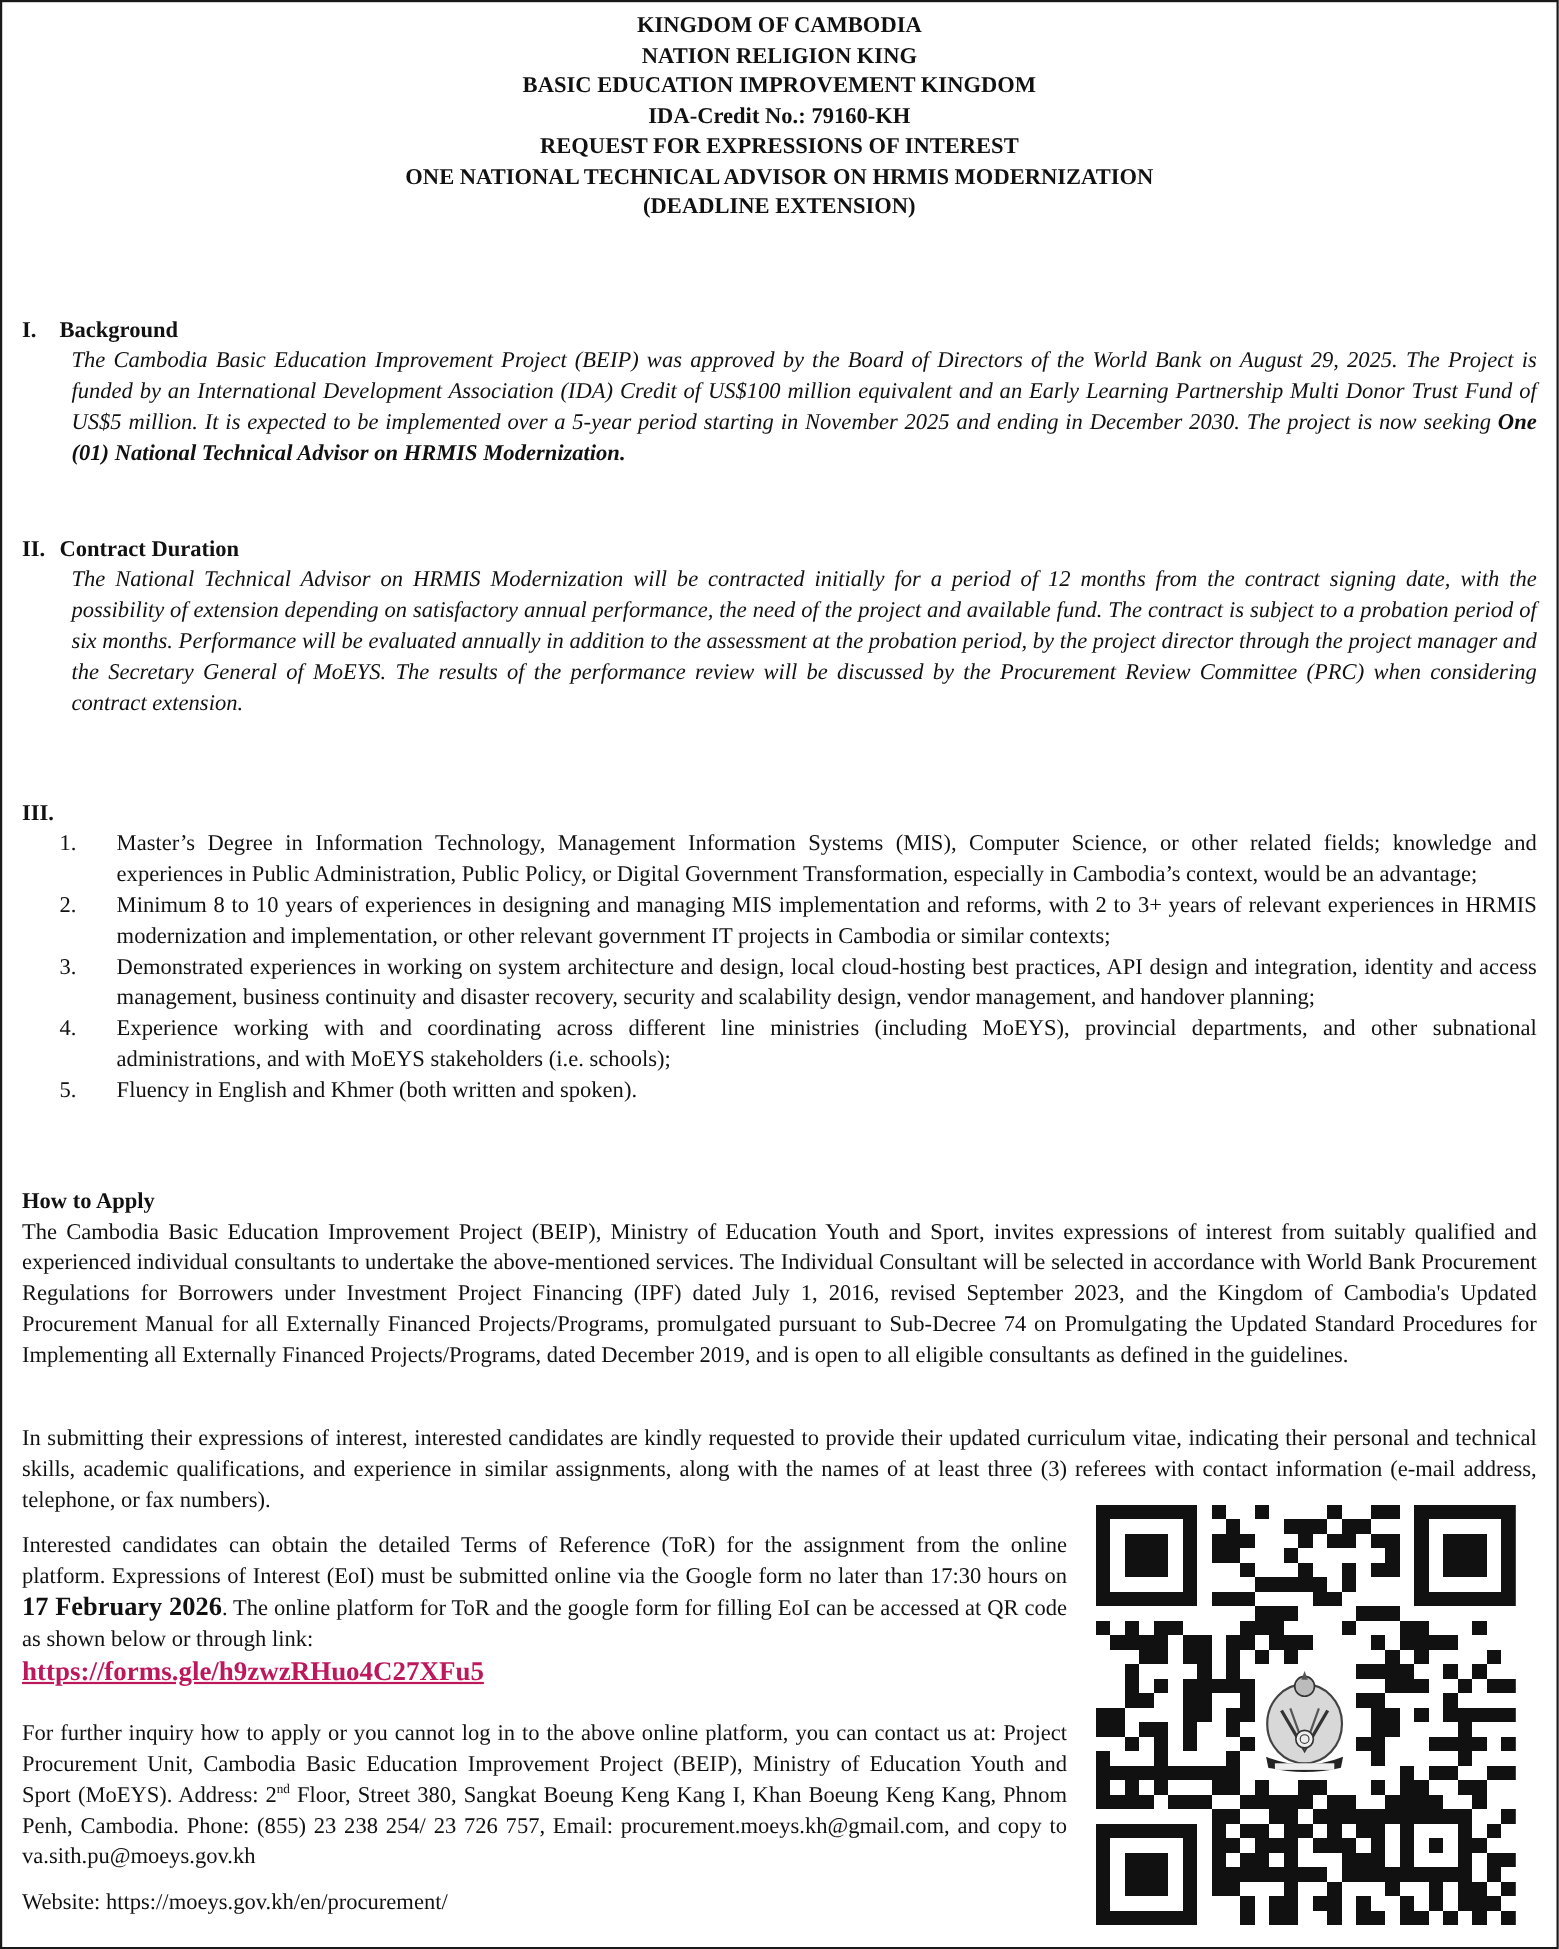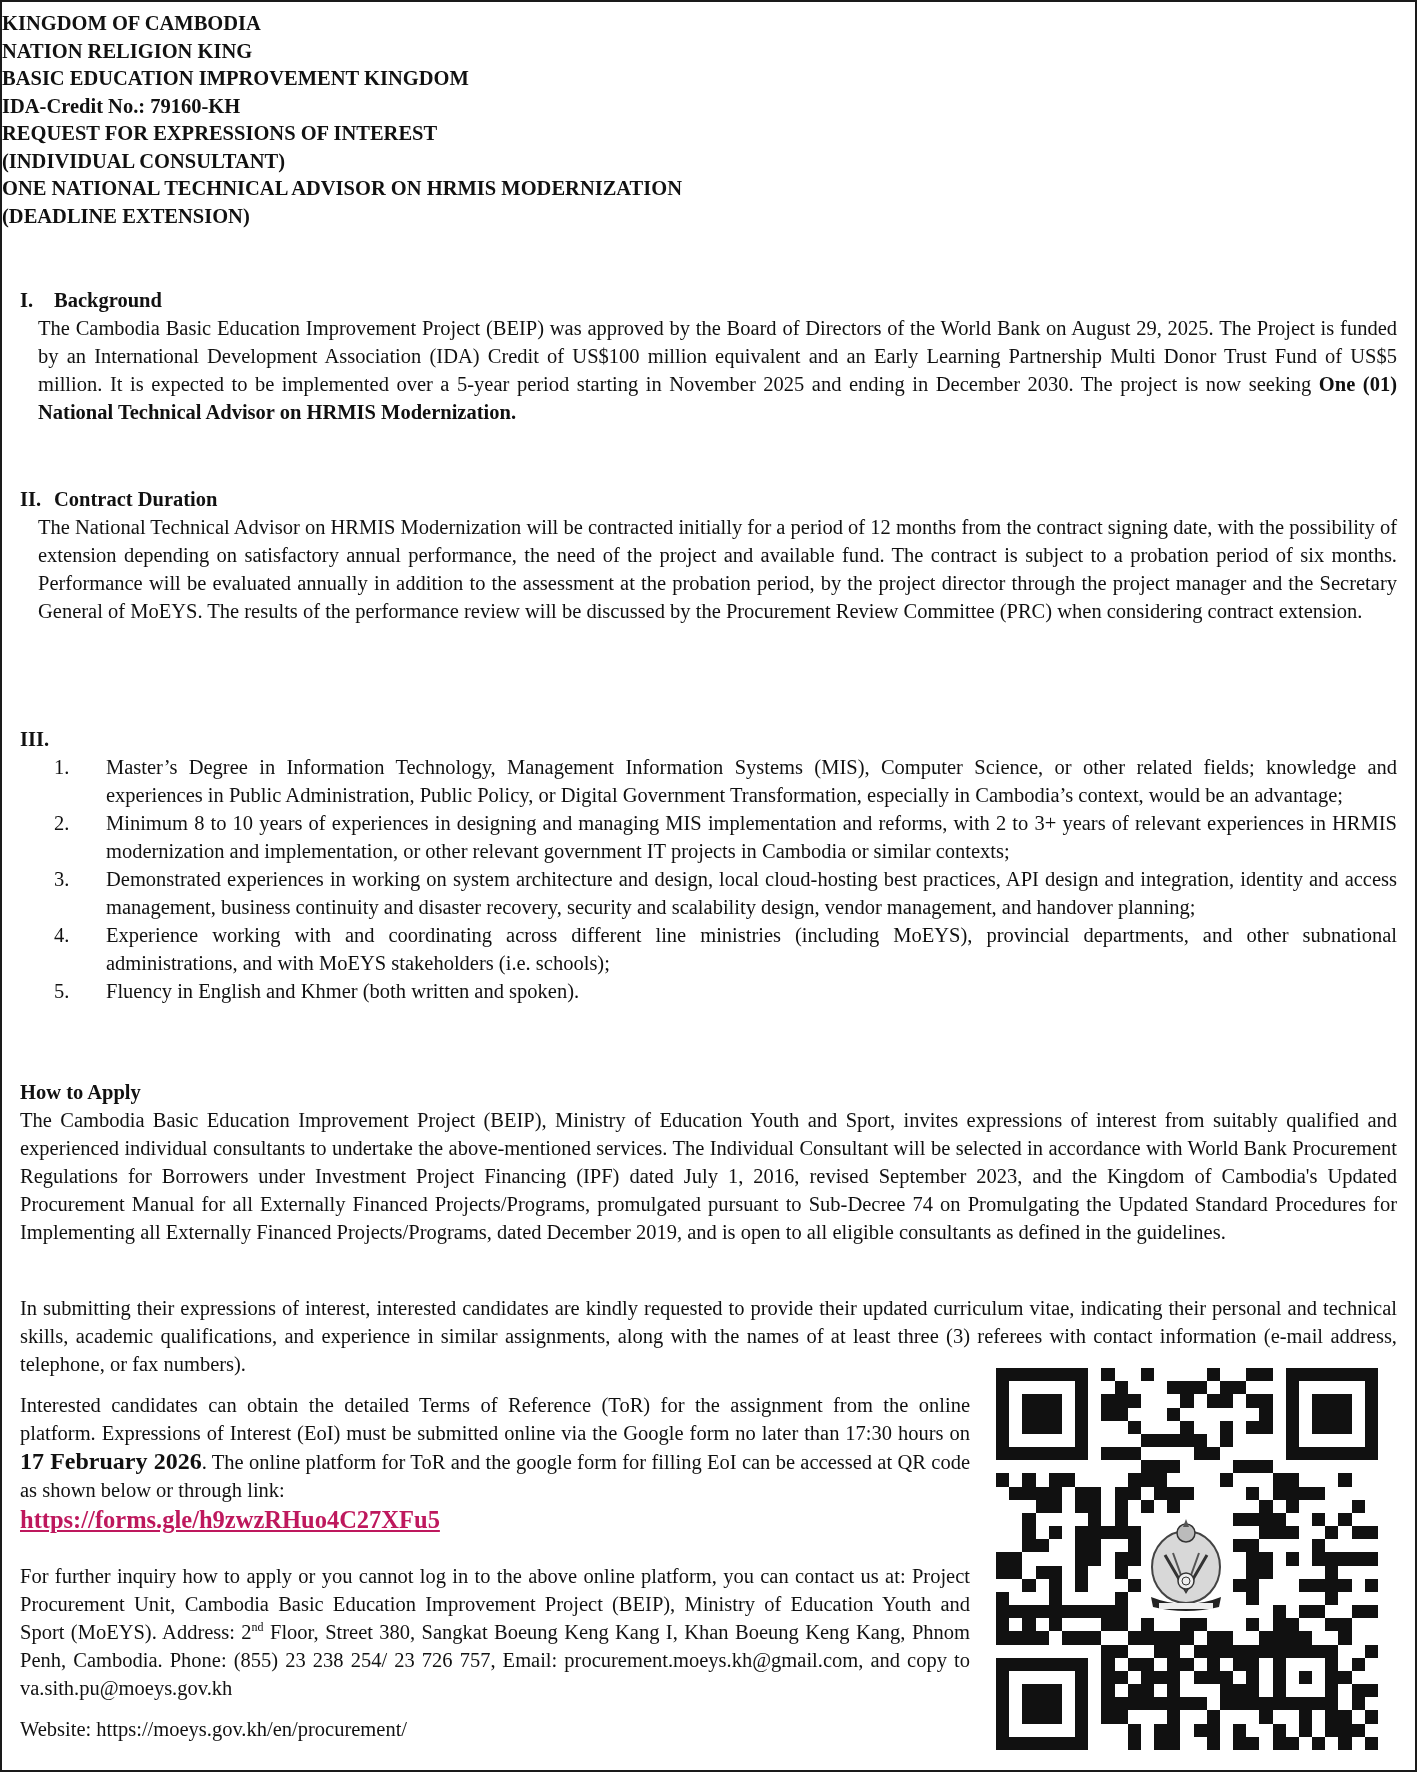--- a/index.html
+++ b/index.html
@@ -8,31 +8,32 @@
     position: relative;
     width: 1413px; height: 1768px;
     border: 2px solid #1a1a1a;
     background: #ffffff;
     font-family: "Liberation Serif", "DejaVu Serif", serif;
     color: #111111;
     font-size: 20.5px;
     line-height: 28px;
   }
   .header {
+    text-align: center;
     font-weight: bold;
     font-size: 20.5px;
     line-height: 27.5px;
     padding-top: 8px;
   }
   .header div { margin: 0; }
   .section { position: absolute; left: 18px; right: 18px; }
   .sec-title { font-weight: bold; display: flex; }
   .sec-num { display: inline-block; width: 34px; }
   .sec-num.wide { width: auto; }
-  .body { margin-left: 18px; text-align: justify; text-align-last: left; }
+  .body { margin-left: 45px; text-align: justify; text-align-last: left; font-style: italic; }
   .body b { font-weight: bold; }
   ol.quals { list-style: none; margin: 0; padding: 0; }
   ol.quals li { display: flex; text-align: justify; }
   ol.quals .num { flex: 0 0 86px; padding-left: 34px; box-sizing: border-box; }
   ol.quals .txt { flex: 1; text-align: justify; text-align-last: left; }
   .para { text-align: justify; text-align-last: left; }
   .deadline { font-weight: bold; font-size: 24px; }
   .link {
     font-weight: bold; font-size: 24.5px; text-decoration: underline;
     color: #be185d; display: inline-block; margin-top: 2px;
@@ -45,21 +46,20 @@
 <body>
 
 <div class="page">
 
   <div class="header">
     <div>KINGDOM OF CAMBODIA</div>
     <div>NATION RELIGION KING</div>
     <div>BASIC EDUCATION IMPROVEMENT KINGDOM</div>
     <div>IDA-Credit No.: 79160-KH</div>
     <div>REQUEST FOR EXPRESSIONS OF INTEREST</div>
-    <div>(INDIVIDUAL CONSULTANT)</div>
     <div>ONE NATIONAL TECHNICAL ADVISOR ON HRMIS MODERNIZATION</div>
     <div>(DEADLINE EXTENSION)</div>
   </div>
 
   <div class="section" style="top:284px;">
     <div class="sec-title">
       <span class="sec-num">I.</span>
       <span>Background</span>
     </div>
     <div class="body"><span>The Cambodia Basic Education Improvement Project (BEIP) was approved by the Board of Directors of the World Bank on August 29, 2025. The Project is funded by an International Development Association (IDA) Credit of US$100 million equivalent and an Early Learning Partnership Multi Donor Trust Fund of US$5 million. It is expected to be implemented over a 5-year period starting in November 2025 and ending in December 2030. The project is now seeking </span><b>One (01) National Technical Advisor on HRMIS Modernization.</b></div>

